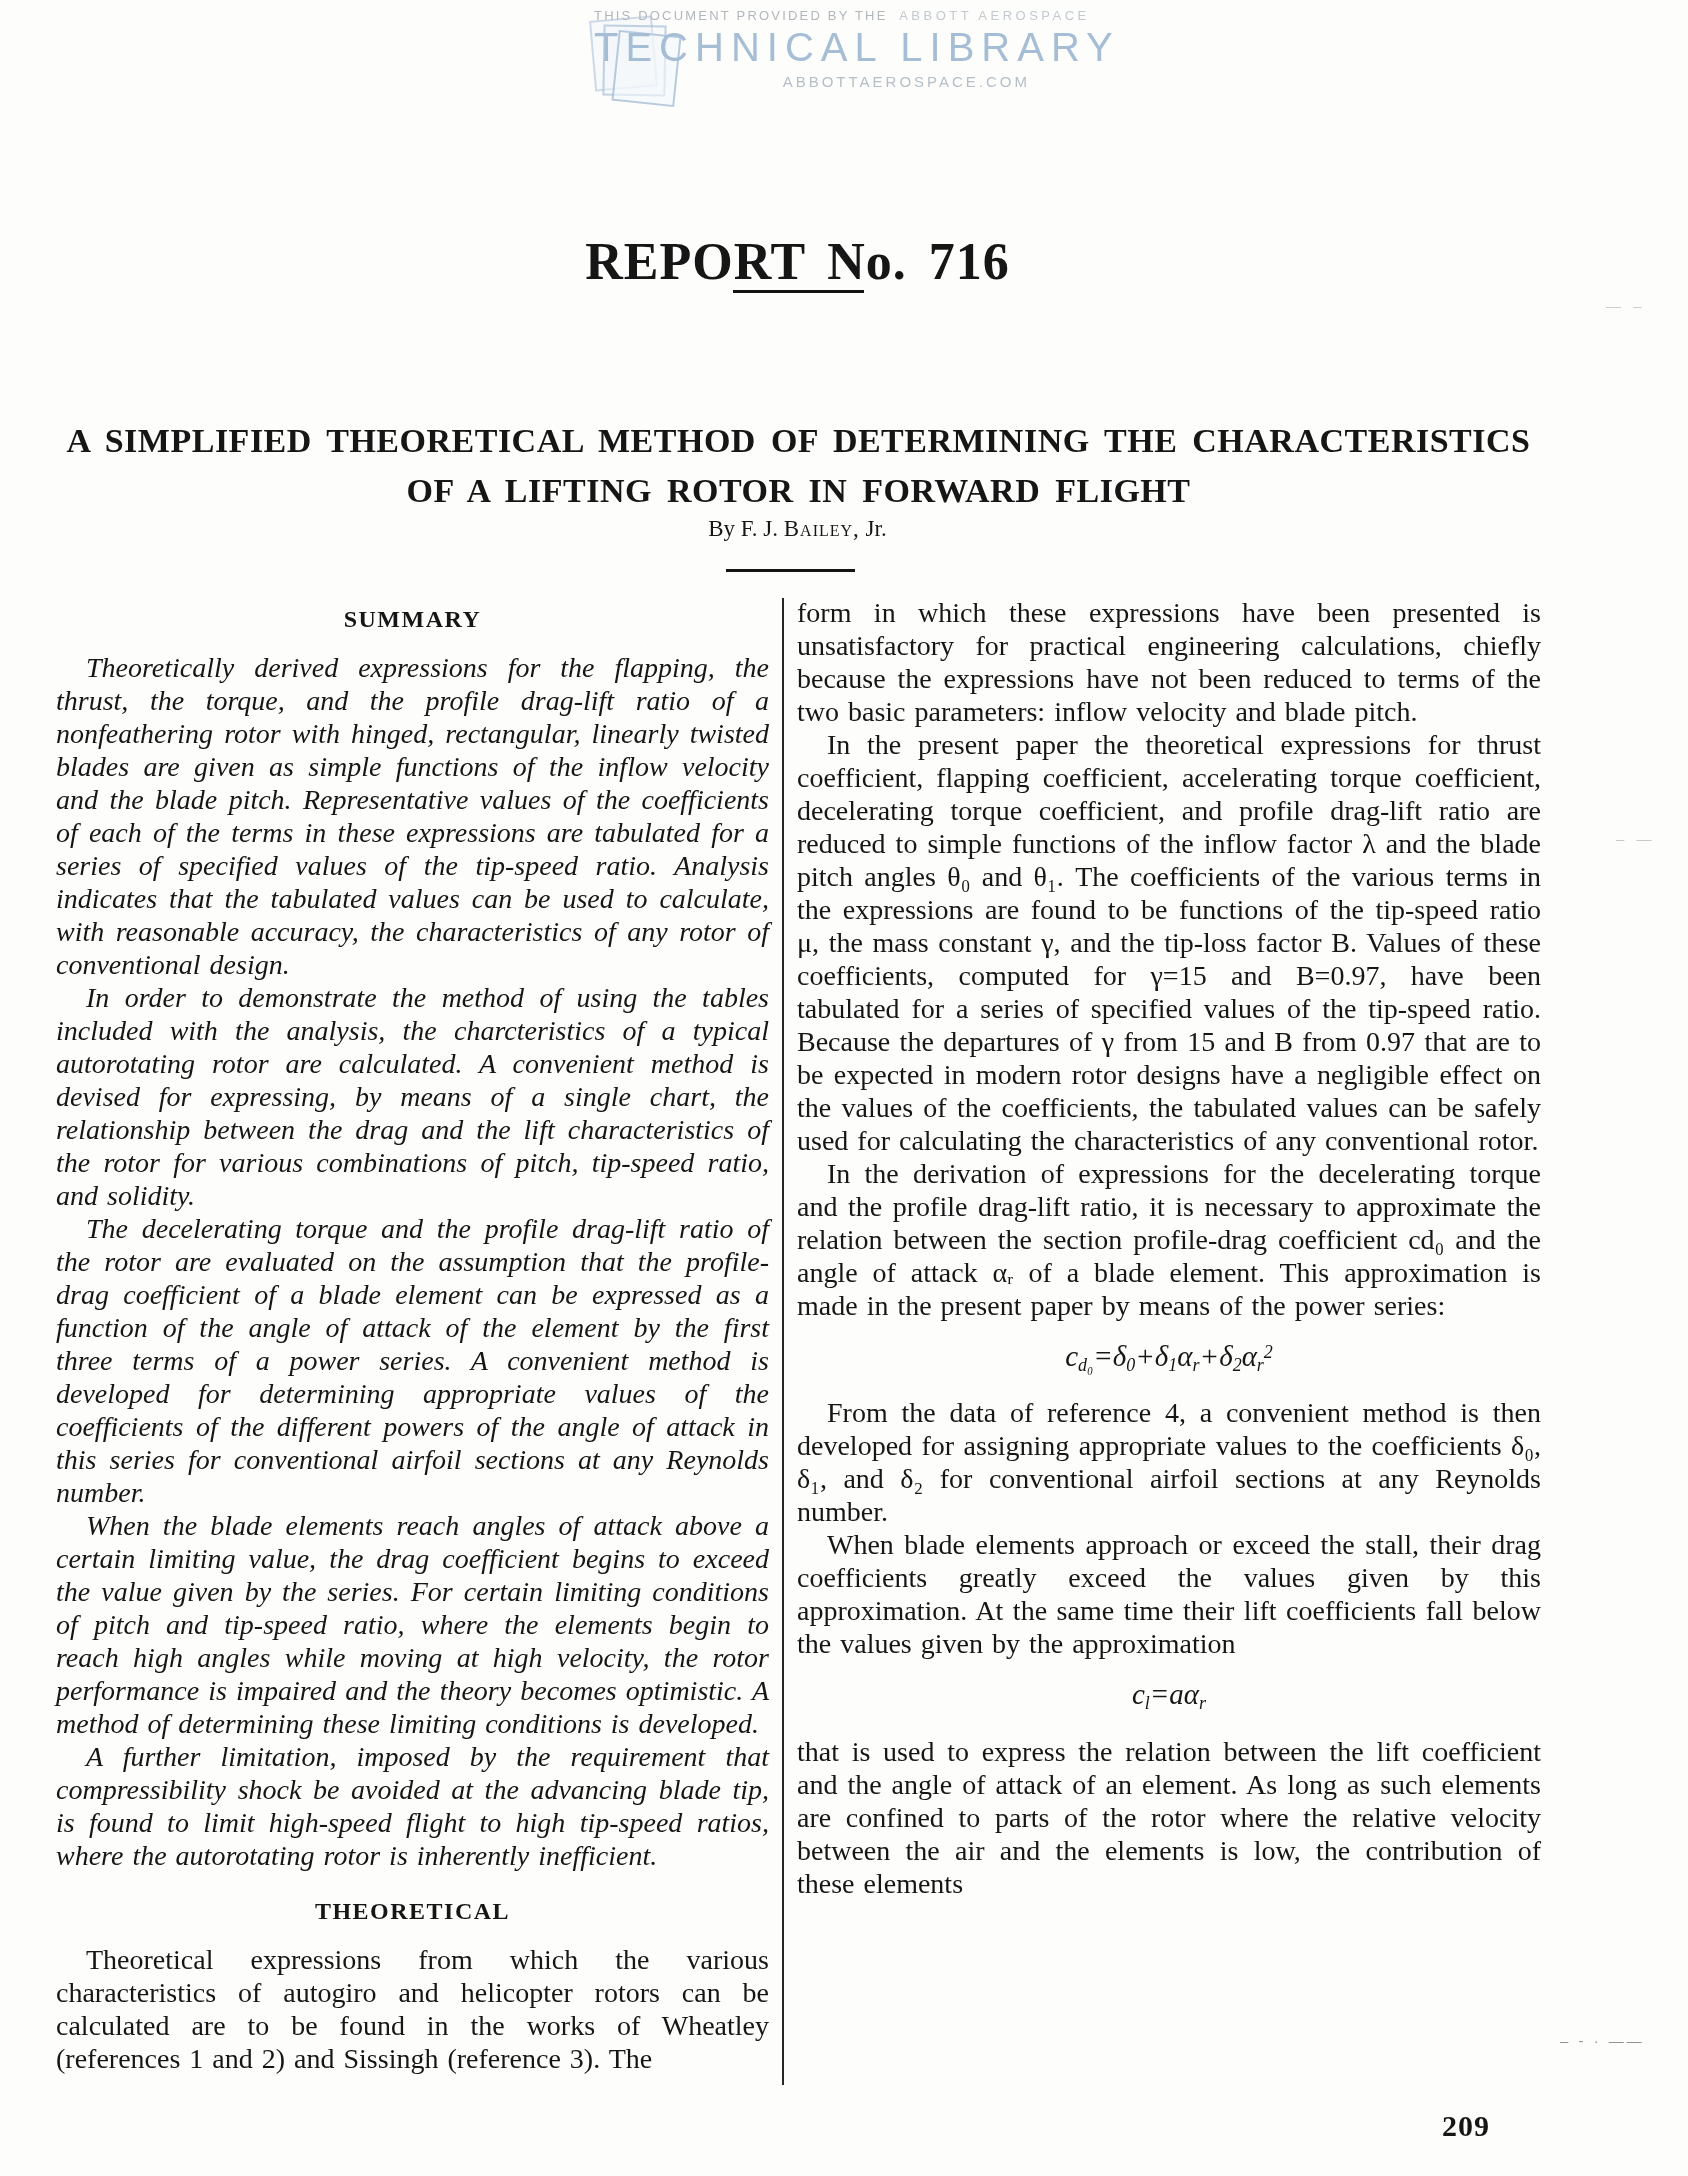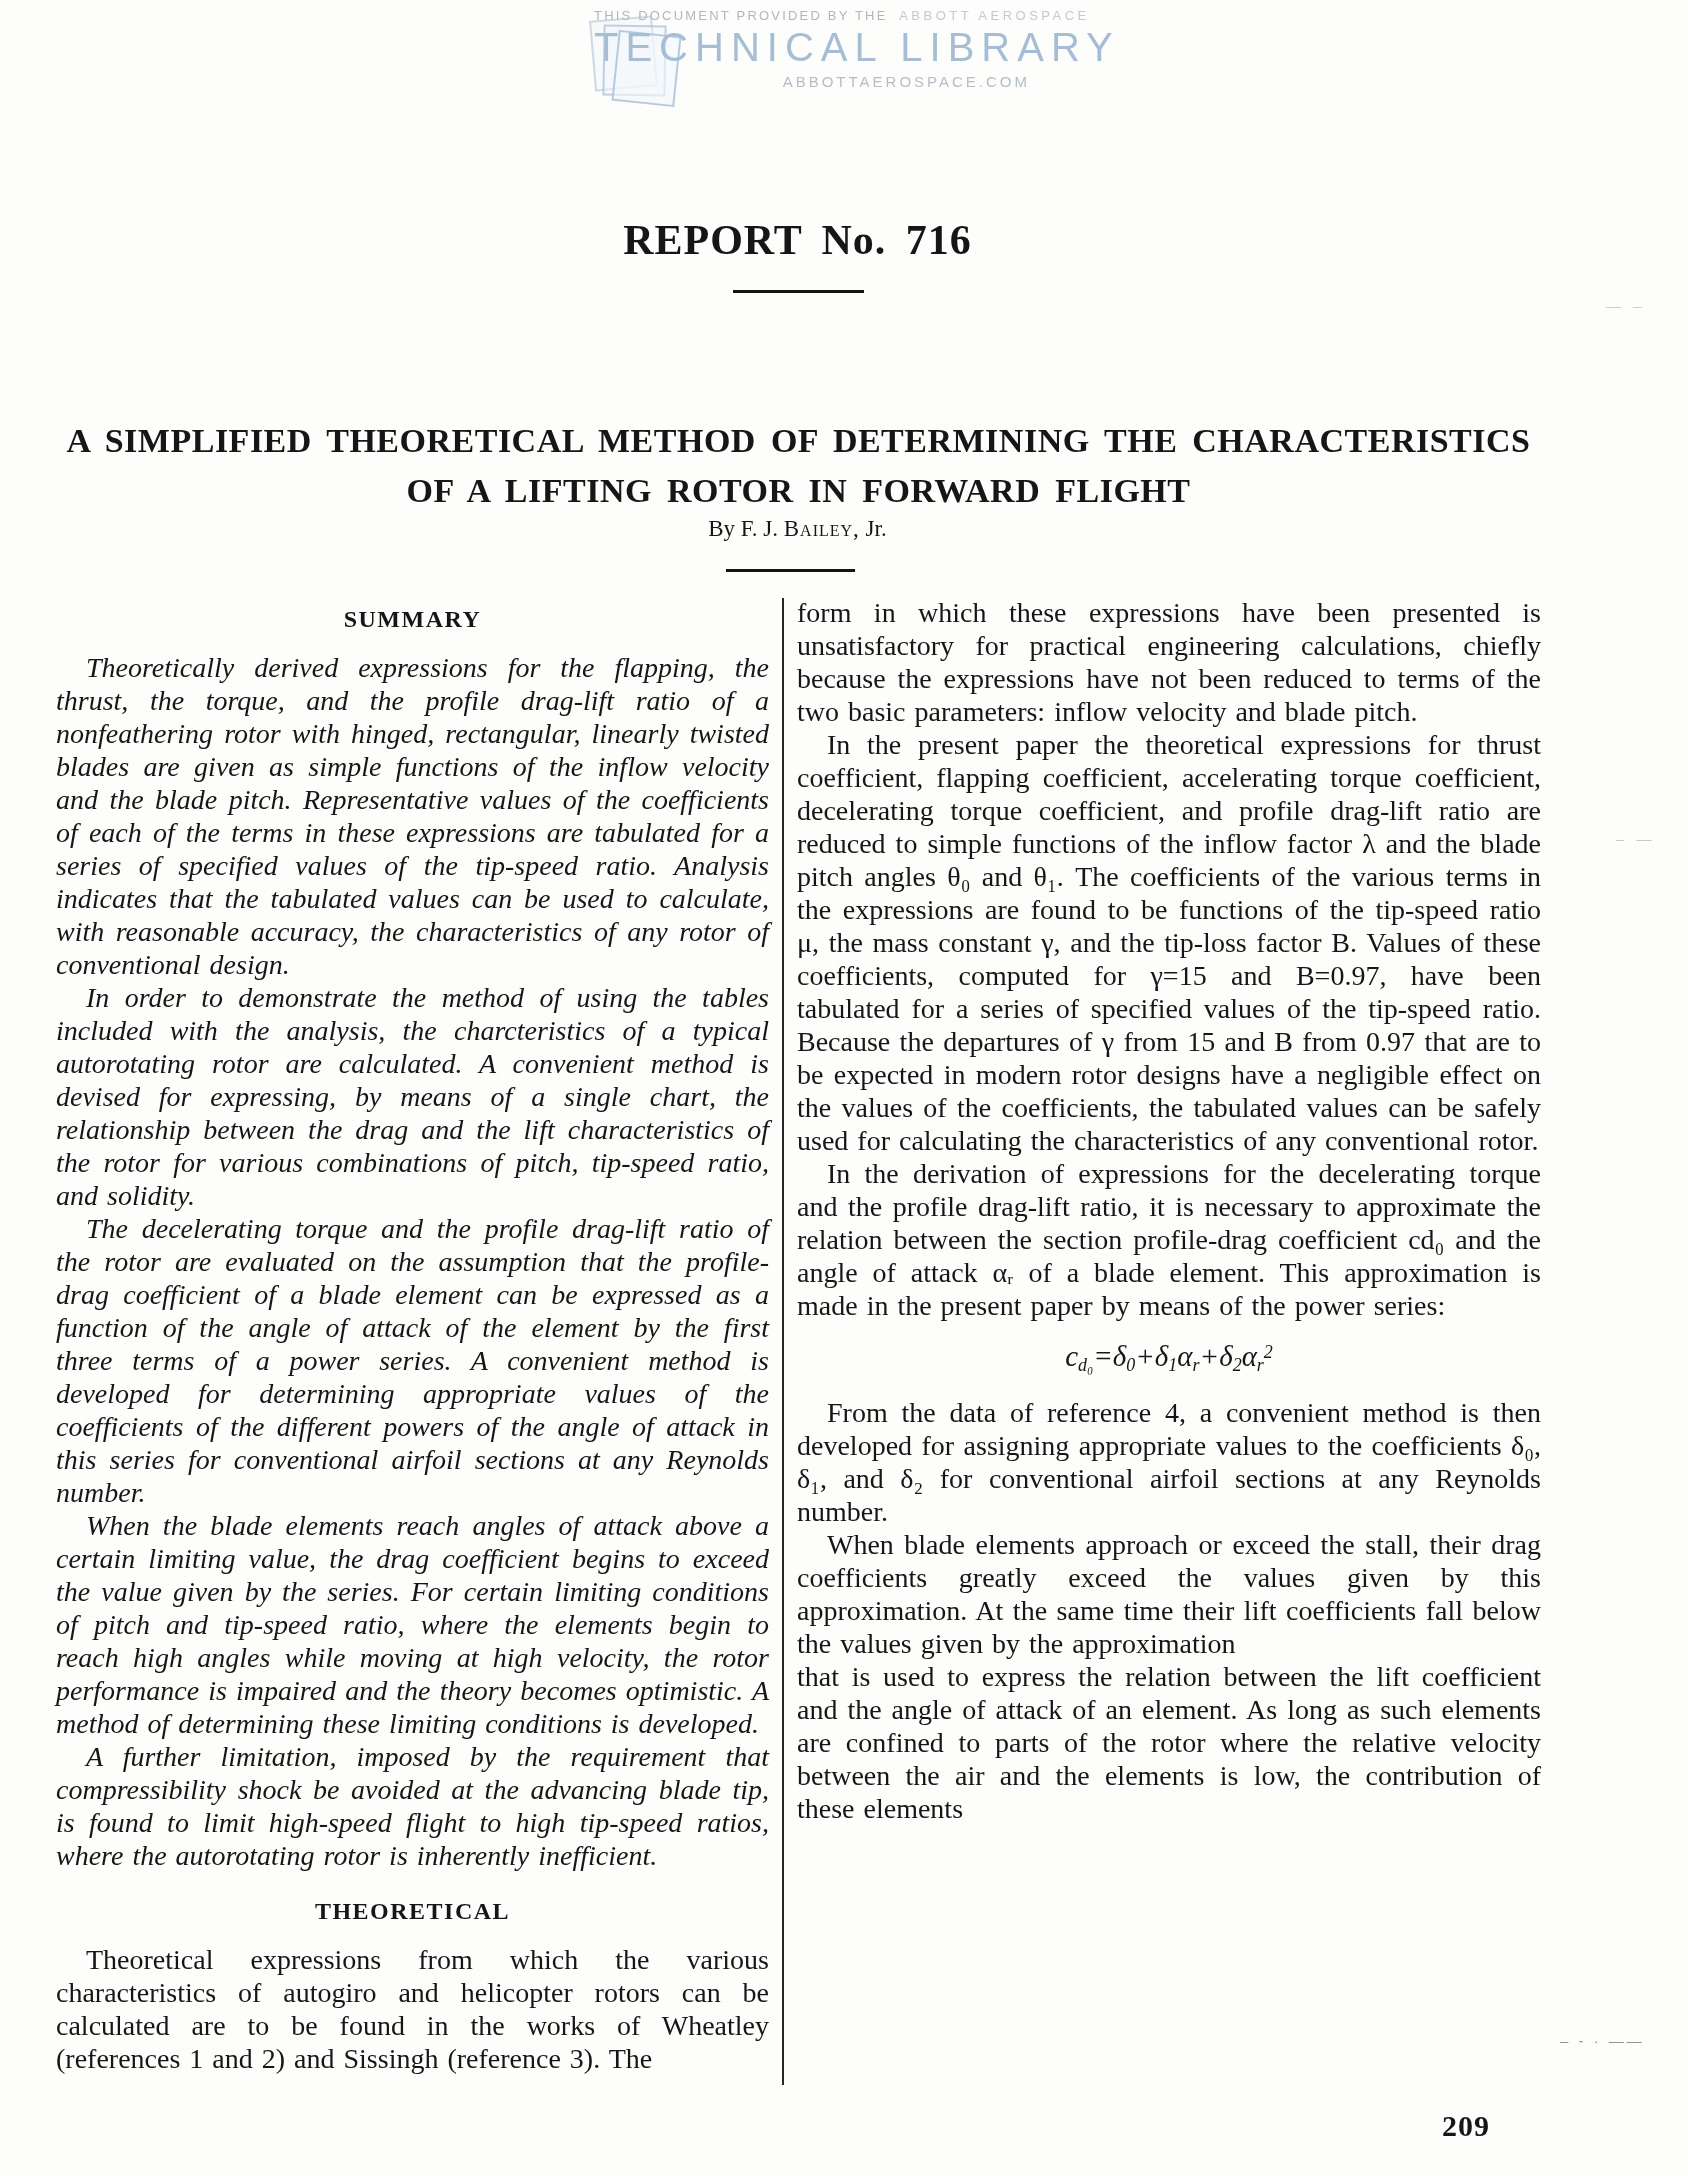--- a/index.html
+++ b/index.html
@@ -16,22 +16,22 @@
   .brand-line2{font-size:40px;letter-spacing:7px;color:#a6bed5;margin-top:2px;white-space:nowrap;}
   .brand-line3{font-size:15px;letter-spacing:3px;color:#b4bec7;margin-top:3px;white-space:nowrap;}
   .logo-pages{position:absolute;left:592px;top:16px;width:103px;height:95px;}
   .pg{position:absolute;width:59px;height:67px;border:2px solid rgba(153,178,203,.45);
       background:rgba(240,245,250,.45);}
   .pg.p1{left:0;top:2px;transform:rotate(-5deg);}
   .pg.p2{left:11px;top:9px;transform:rotate(1deg);border-color:rgba(150,176,202,.55);}
   .pg.p3{left:23px;top:17px;transform:rotate(6deg);border-color:rgba(140,170,200,.6);
          background:rgba(244,248,252,.6);}
   
-  .report-no{position:absolute;left:54px;top:216px;width:1487px;text-align:center;
-             font-size:42px;font-weight:bold;letter-spacing:1px;word-spacing:8px;}
+  .report-no{position:absolute;left:54px;top:232px;width:1487px;text-align:center;
+             font-size:52px;font-weight:bold;letter-spacing:1px;word-spacing:8px;}
   .rule-1{position:absolute;left:733px;top:290px;width:131px;height:3px;background:#141414;}
   .doc-title{position:absolute;left:40px;top:416px;width:1517px;text-align:center;
              font-size:34px;font-weight:bold;line-height:50px;letter-spacing:0.5px;word-spacing:6px;}
   .byline{position:absolute;left:54px;top:516px;width:1487px;text-align:center;font-size:23px;}
   .byline .sc{font-variant:small-caps;letter-spacing:1px;}
   .rule-2{position:absolute;left:726px;top:569px;width:129px;height:3px;background:#141414;}
   
   .cols{position:absolute;left:56px;top:594px;width:1485px;}
   .divider{position:absolute;left:726px;top:4px;width:2px;height:1487px;background:#262626;}
   .col-left{position:absolute;left:0;top:0;width:713px;}
@@ -94,20 +94,21 @@
     <p class="body" style="font-style:normal;">Theoretical expressions from which the various characteristics of autogiro and helicopter rotors can be calculated are to be found in the works of Wheatley (references 1 and 2) and Sissingh (reference 3).  The</p>
   </div>
 
   <div class="col-right">
     <p class="body noindent">form in which these expressions have been presented is unsatisfactory for practical engineering calculations, chiefly because the expressions have not been reduced to terms of the two basic parameters: inflow velocity and blade pitch.</p>
     <p class="body">In the present paper the theoretical expressions for thrust coefficient, flapping coefficient, accelerating torque coefficient, decelerating torque coefficient, and profile drag-lift ratio are reduced to simple functions of the inflow factor λ and the blade pitch angles θ₀ and θ₁.  The coefficients of the various terms in the expressions are found to be functions of the tip-speed ratio μ, the mass constant γ, and the tip-loss factor B.  Values of these coefficients, computed for γ=15 and B=0.97, have been tabulated for a series of specified values of the tip-speed ratio.  Because the departures of γ from 15 and B from 0.97 that are to be expected in modern rotor designs have a negligible effect on the values of the coefficients, the tabulated values can be safely used for calculating the characteristics of any conventional rotor.</p>
     <p class="body">In the derivation of expressions for the decelerating torque and the profile drag-lift ratio, it is necessary to approximate the relation between the section profile-drag coefficient cd₀ and the angle of attack αᵣ of a blade element.  This approximation is made in the present paper by means of the power series:</p>
     <div class="formula"><span>c</span><sub>d₀</sub><span>=δ</span><sub>0</sub><span>+δ</span><sub>1</sub><span>α</span><sub>r</sub><span>+δ</span><sub>2</sub><span>α</span><sub>r</sub><sup>2</sup></div>
     <p class="body">From the data of reference 4, a convenient method is then developed for assigning appropriate values to the coefficients δ₀, δ₁, and δ₂ for conventional airfoil sections at any Reynolds number.</p>
     <p class="body">When blade elements approach or exceed the stall, their drag coefficients greatly exceed the values given by this approximation.  At the same time their lift coefficients fall below the values given by the approximation</p>
+    <div class="formula"><span>c</span><sub>l</sub><span>=aα</span><sub>r</sub></div>
     <p class="body noindent">that is used to express the relation between the lift coefficient and the angle of attack of an element. As long as such elements are confined to parts of the rotor where the relative velocity between the air and the elements is low, the contribution of these elements</p>
   </div>
 </div>
 
 <div class="page-number">209</div>
 <div class="artifact a1">— –</div>
 <div class="artifact a2">– —</div>
 <div class="artifact a3">– - · ——</div>
 
 

